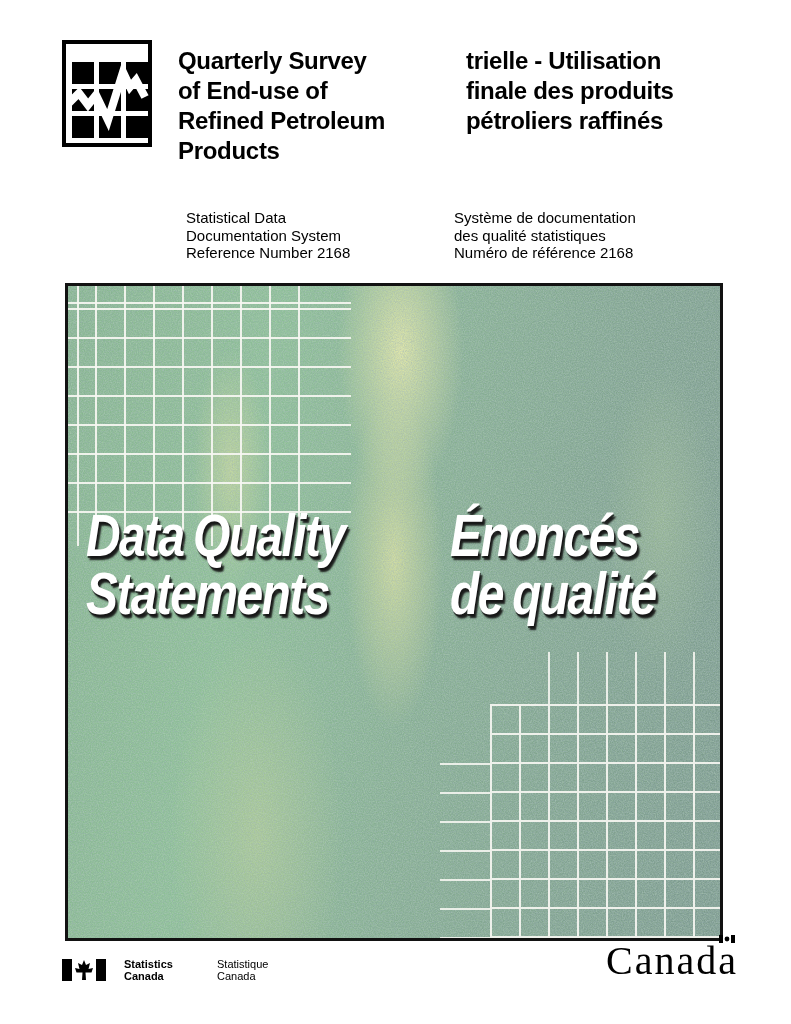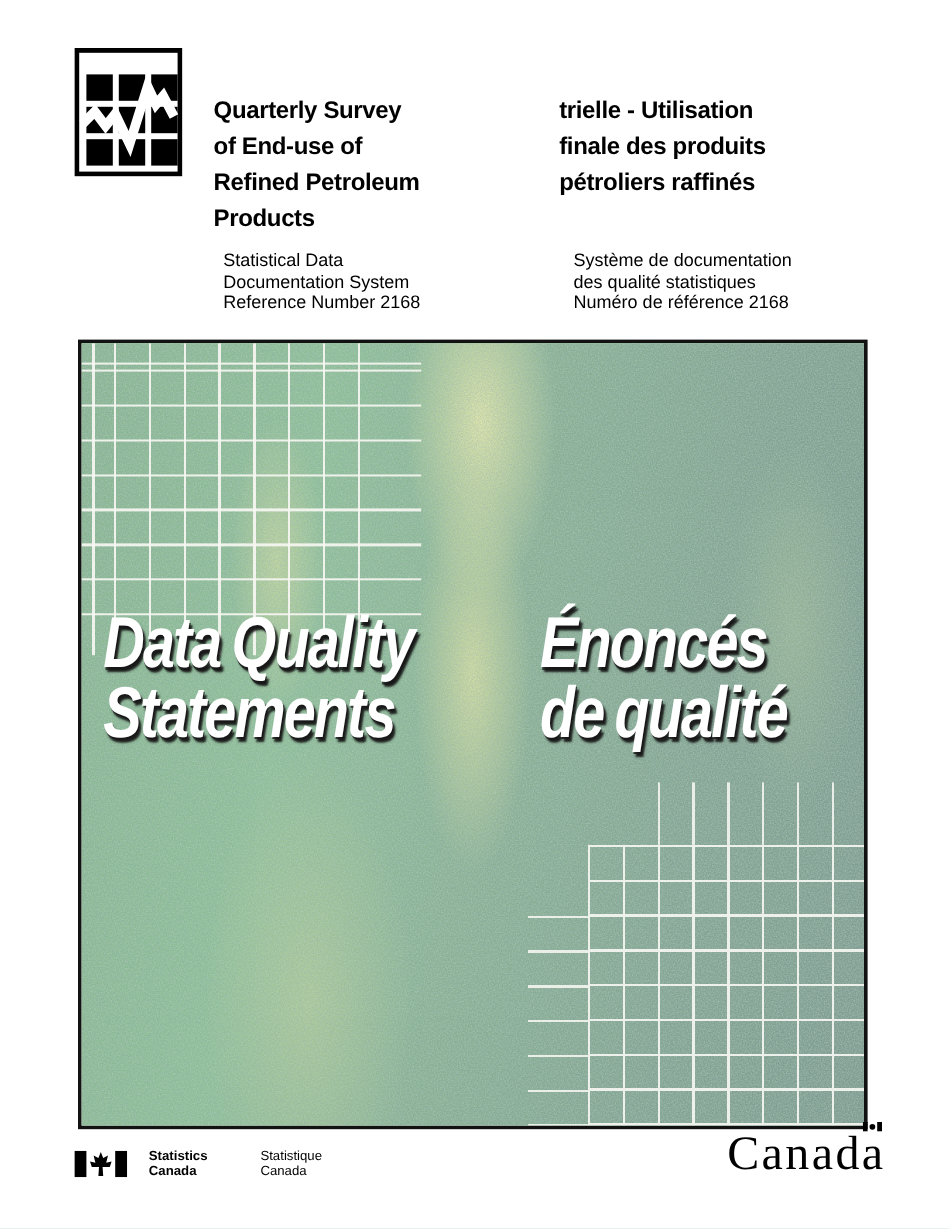--- a/index.html
+++ b/index.html
@@ -11,33 +11,33 @@
     color: #000;
     overflow: hidden;
   }
 
   
   .logo {
     position: absolute; left: 62px; top: 40px;
     width: 90px; height: 107px;
   }
   .title {
-    position: absolute; top: 77px;
-    font-size: 20px; font-weight: 700; line-height: 30px;
+    position: absolute; top: 46px;
+    font-size: 24px; font-weight: 700; line-height: 30px;
     letter-spacing: -0.3px; white-space: nowrap;
   }
   .title-en { left: 178px; }
   .title-fr { left: 466px; }
   .subtitle {
     position: absolute; top: 209px;
     font-size: 15px; font-weight: 400; line-height: 17.6px;
     white-space: nowrap;
   }
   .subtitle-en { left: 186px; }
-  .subtitle-fr { left: 478px; }
+  .subtitle-fr { left: 454px; }
 
   
   .photo {
     position: absolute; left: 65px; top: 283px;
     width: 652px; height: 652px;
     border: 3px solid var(--border-black, #121212);
     overflow: hidden;
     font-style: italic;
   }
   .photo-base {

